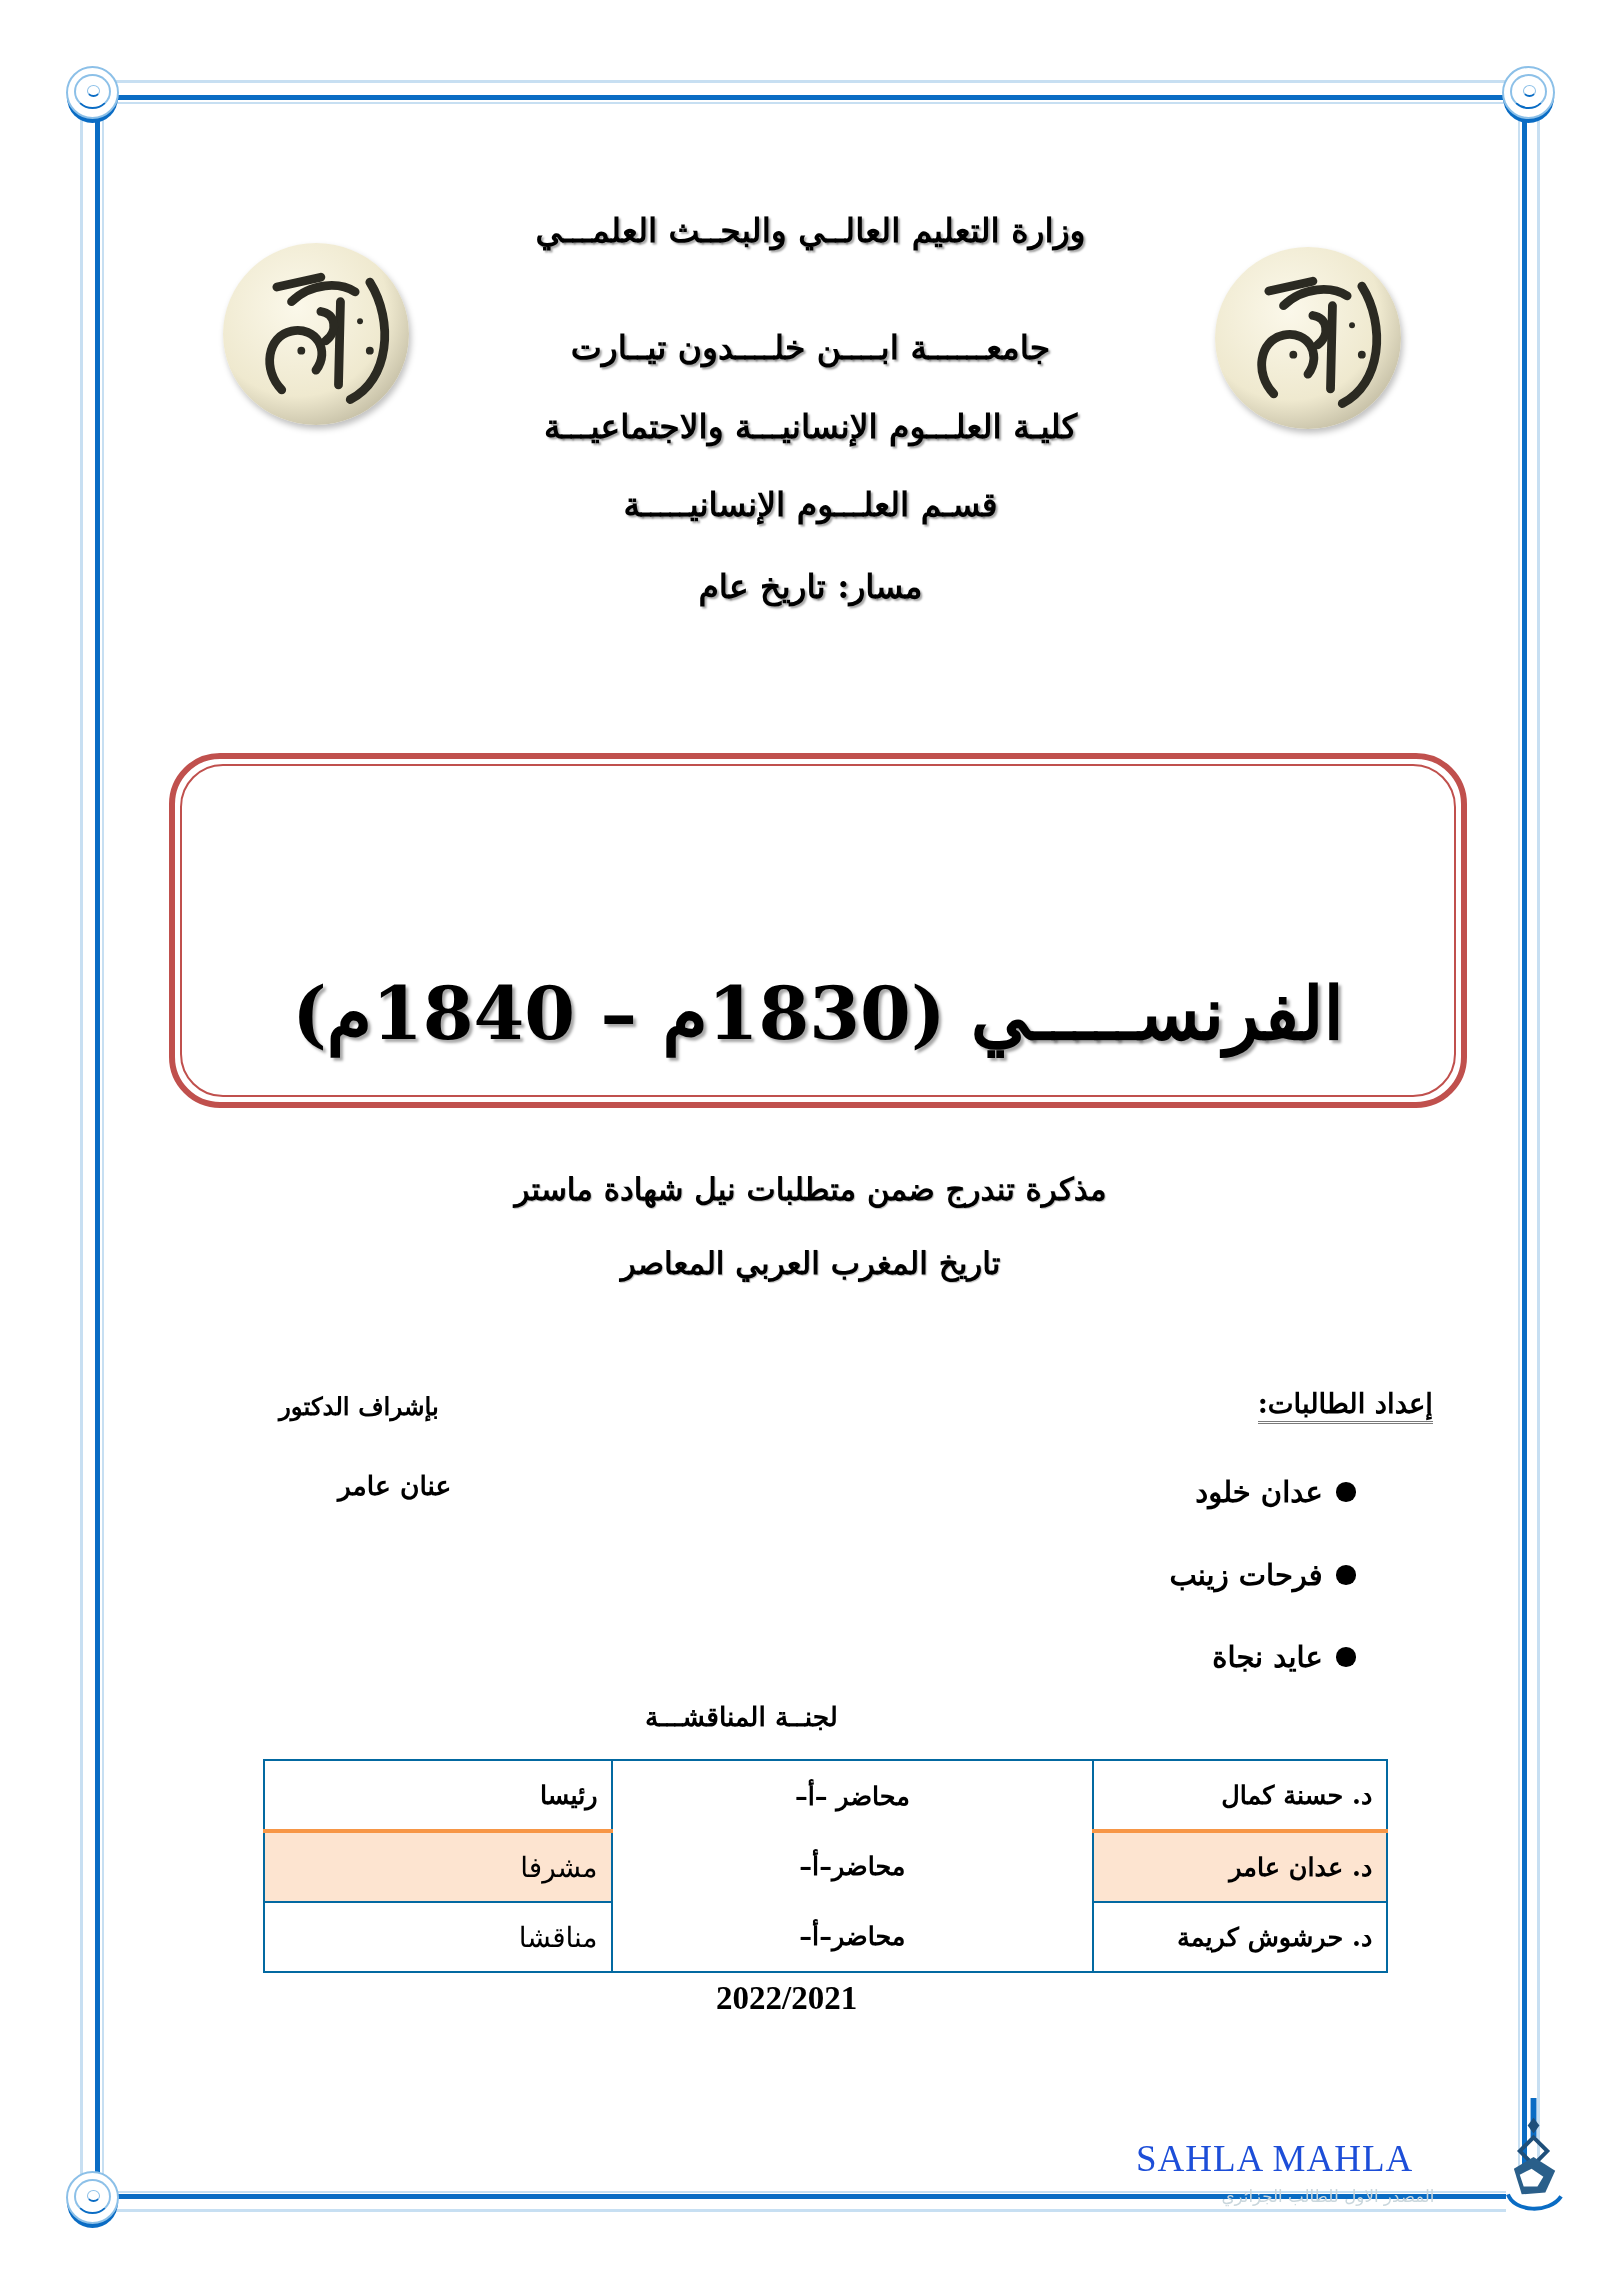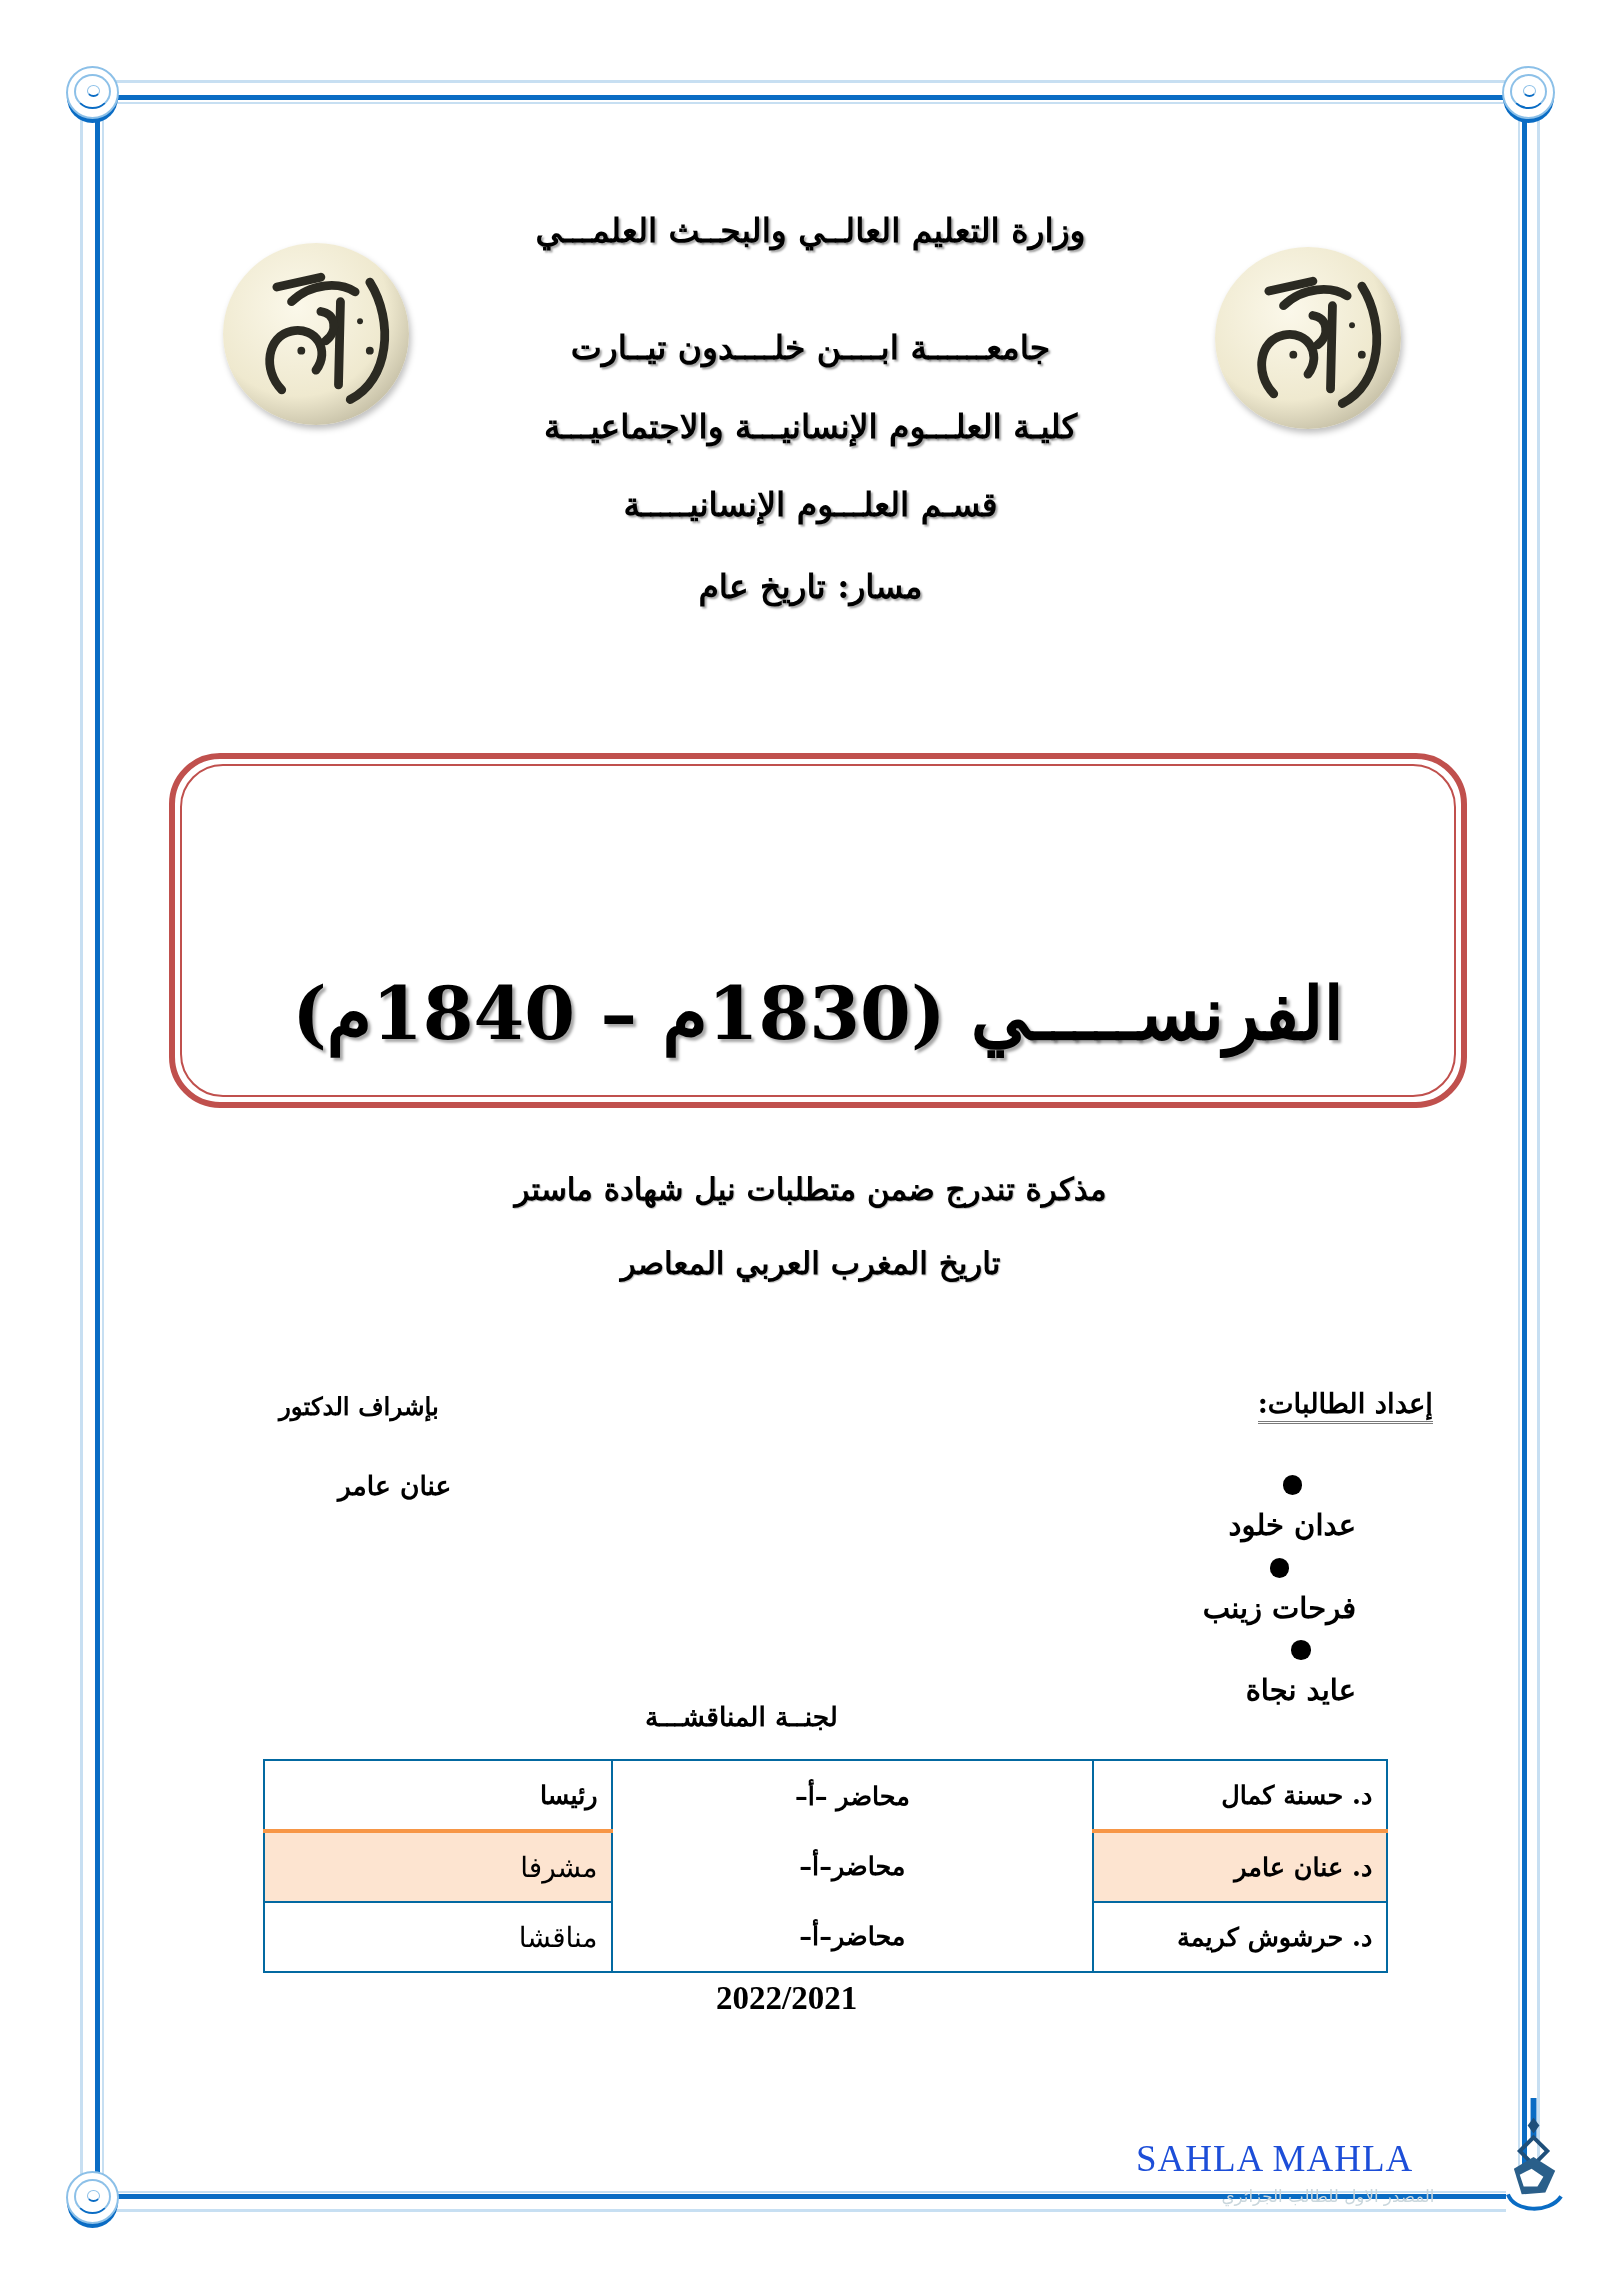--- a/index.html
+++ b/index.html
@@ -65,21 +65,21 @@
     text-shadow: 1px 1px 1px rgba(0,0,0,0.25);
   }
 
   
   .label-underlined {
     position: absolute; font-size: 27.4px; font-weight: bold;
     border-bottom: 3.9px double #7a7a7a; padding-bottom: 2px;
   }
   .student {
     position: absolute; right: 265px; font-size: 29px; font-weight: bold;
-    display: flex; align-items: center; gap: 13.7px; flex-direction: column;
+    display: flex; align-items: center; gap: 13.7px;
   }
   .bullet { width: 19.6px; height: 19.6px; border-radius: 50%; background: #000; display: inline-block; }
 
   
   .committee-title {
     position: absolute; left: 0; width: 1621px; text-align: center; margin-left: -69px;
     font-size: 26.5px; font-weight: bold;
   }
   table.committee {
     position: absolute; left: 263px; top: 1759px; width: 1125px;
@@ -220,21 +220,21 @@
       <tr>
     <td class="name">د. حسنة كمال</td>
     <td class="rank" rowspan="3">
       <div>محاضر –أ–</div>
       <div>محاضر–أ–</div>
       <div>محاضر–أ–</div>
     </td>
     <td class="role">رئيسا</td>
   </tr>
   <tr class="hl">
-    <td class="name hlc">د. عنان عامر</td>
+    <td class="name hlc">د. عدان عامر</td>
     <td class="role small hlc">مشرفا</td>
   </tr>
   <tr>
     <td class="name">د. حرشوش كريمة</td>
     <td class="role small">مناقشا</td>
   </tr>
 </tbody>
   </table>
 
 <div class="year">2022/2021</div>

